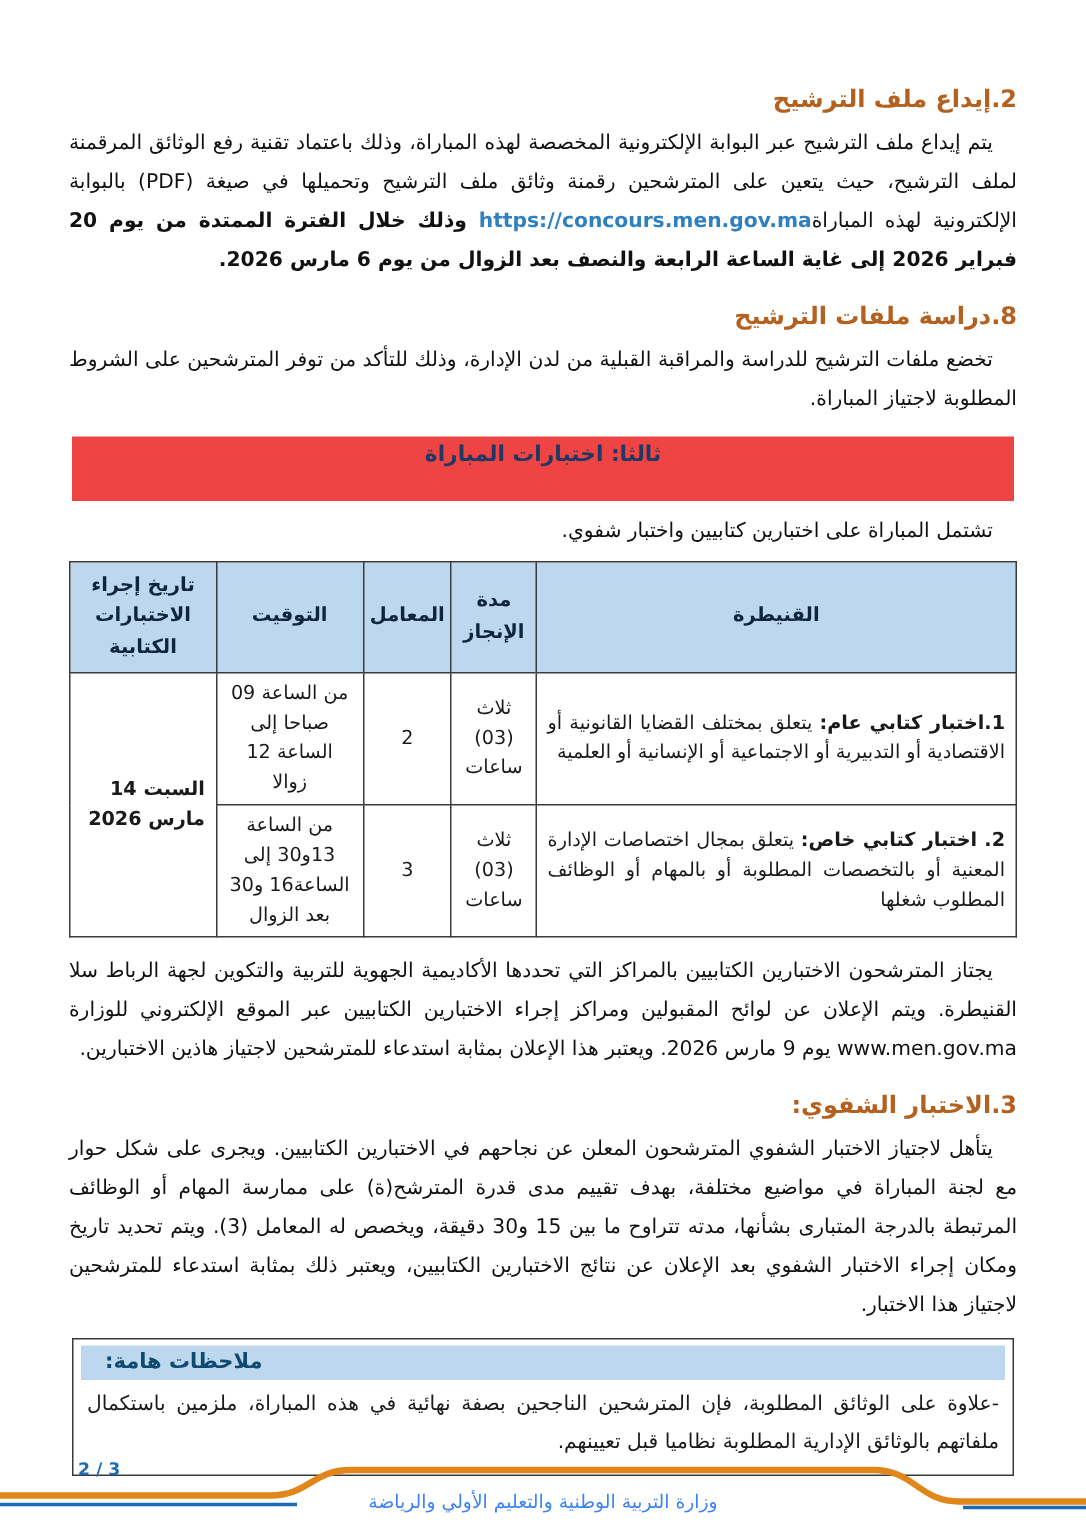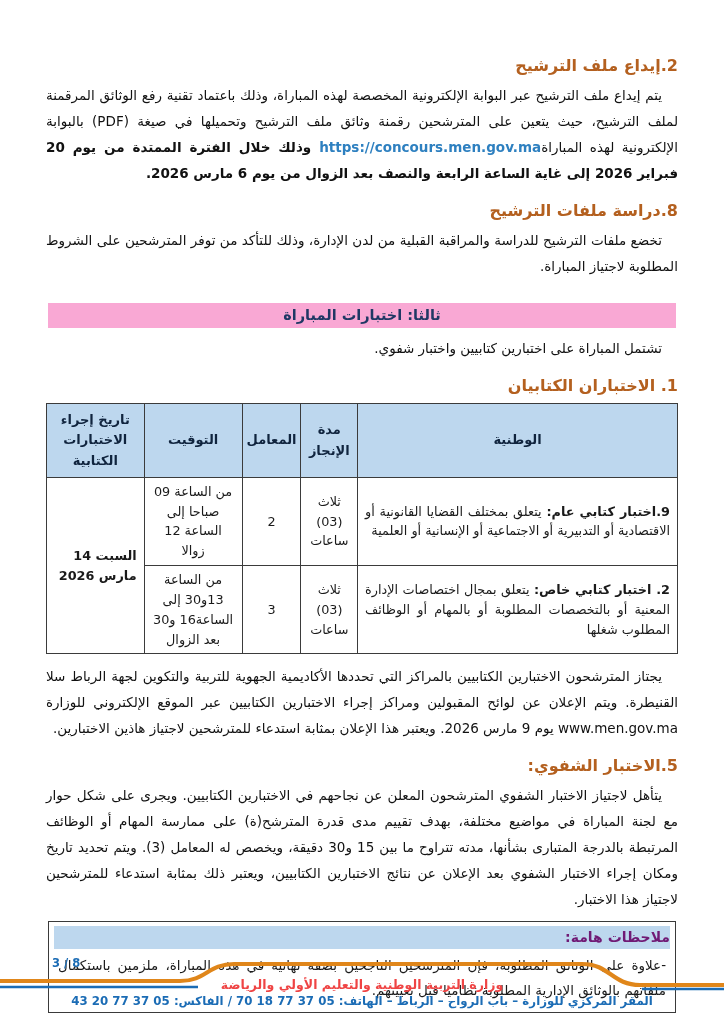--- a/index.html
+++ b/index.html
@@ -35,27 +35,27 @@
   a.url{
     color:#2e80c0;
     font-weight:bold;
     text-decoration:none;
     direction:ltr;
     unicode-bidi:embed;
   }
   .site{ font-weight:normal; }
 
   .banner{
-    background:#f9a8d4;
+    background:#ef4444;
     color:#1f3864;
     font-weight:bold;
     font-size:14.5px;
     text-align:center;
-    padding:4px 0 5px 0;
-    margin:24px 2px 8px 2px;
+    padding:4px 0 23px 0;
+    margin:12px 2px 8px 2px;
   }
 
   table.exams{
     width:100%;
     border-collapse:collapse;
     margin:6px 0 10px 0;
     font-size:12.8px;
     line-height:1.55;
   }
   table.exams th, table.exams td{
@@ -75,25 +75,25 @@
   td.center{ text-align:center; }
   td.date-cell{ font-weight:bold; }
 
   .notes-box{
     border:1.6px solid #3a3a3a;
     margin:8px 2px 0 2px;
     padding:4px 5px 8px 5px;
   }
   .notes-title{
     background:#bdd7ee;
-    color:#701a75;
+    color:#0c4a6e;
     font-weight:bold;
     font-size:14px;
-    text-align:right;
-    padding:3px 0 4px 0;
+    text-align:left;
+    padding:3px 0 4px 16px;
     margin-bottom:4px;
   }
   .notes-box p{
     font-size:13.5px;
     line-height:1.9;
     text-align:justify;
     padding:0 4px;
   }
 
   .footer{
@@ -105,21 +105,21 @@
   .swoosh{ display:block; width:724px; height:34px; margin-bottom:-15px; }
   .page-num{
     position:absolute;
     left:52px; top:-2px;
     color:#1b6cb5;
     font-weight:bold;
     font-size:11.5px;
     direction:ltr;
   }
   .f-line1{
-    color:#ef4444; font-weight:bold; font-size:12.5px; line-height:1.35;
+    color:#3b82f6; font-weight:normal; font-size:12.5px; line-height:1.35;
   }
   .f-line2{
     color:#1b6cb5; font-weight:bold; font-size:11.8px; line-height:1.4;
   }
 </style>
 </head>
 <body>
 
 <div class="page">
   <div class="content">
@@ -127,72 +127,70 @@
     <h2 class="sec">2.إيداع ملف الترشيح</h2>
     <p class="body"><span>يتم إيداع ملف الترشيح عبر البوابة الإلكترونية المخصصة لهذه المباراة، وذلك باعتماد تقنية رفع الوثائق المرقمنة لملف الترشيح، حيث يتعين على المترشحين رقمنة وثائق ملف الترشيح وتحميلها في صيغة (PDF) بالبوابة الإلكترونية لهذه المباراة</span><a class="url" href="#">https://concours.men.gov.ma</a><span class="bold"> وذلك خلال الفترة الممتدة من يوم 20 فبراير 2026 إلى غاية الساعة الرابعة والنصف بعد الزوال من يوم 6 مارس 2026.</span></p>
 
     <h2 class="sec">8.دراسة ملفات الترشيح</h2>
     <p class="body">تخضع ملفات الترشيح للدراسة والمراقبة القبلية من لدن الإدارة، وذلك للتأكد من توفر المترشحين على الشروط المطلوبة لاجتياز المباراة.</p>
 
     <div class="banner">ثالثا: اختبارات المباراة</div>
 
     <p class="body">تشتمل المباراة على اختبارين كتابيين واختبار شفوي.</p>
 
-    <h2 class="sec">1. الاختباران الكتابيان</h2>
 
     <table class="exams">
       <colgroup>
         <col style="width:53%">
         <col style="width:9%">
         <col style="width:6.5%">
         <col style="width:15.8%">
         <col style="width:15.7%">
       </colgroup>
       <thead>
         <tr>
-          <th>الوطنية</th>
+          <th>القنيطرة</th>
           <th>مدة الإنجاز</th>
           <th>المعامل</th>
           <th>التوقيت</th>
           <th>تاريخ إجراء الاختبارات الكتابية</th>
         </tr>
       </thead>
       <tbody>
         <tr>
-          <td class="exam-cell"><span class="bold">9.اختبار كتابي عام:</span><span> يتعلق بمختلف القضايا القانونية أو الاقتصادية أو التدبيرية أو الاجتماعية أو الإنسانية أو العلمية</span></td>
+          <td class="exam-cell"><span class="bold">1.اختبار كتابي عام:</span><span> يتعلق بمختلف القضايا القانونية أو الاقتصادية أو التدبيرية أو الاجتماعية أو الإنسانية أو العلمية</span></td>
           <td class="center">ثلاث (03) ساعات</td>
           <td class="center">2</td>
           <td class="center">من الساعة 09 صباحا إلى الساعة 12 زوالا</td>
           <td class="date-cell" rowspan="2">السبت 14 مارس 2026</td>
         </tr>
         <tr>
           <td class="exam-cell"><span class="bold">2. اختبار كتابي خاص:</span><span> يتعلق بمجال اختصاصات الإدارة المعنية أو بالتخصصات المطلوبة أو بالمهام أو الوظائف المطلوب شغلها</span></td>
           <td class="center">ثلاث (03) ساعات</td>
           <td class="center">3</td>
           <td class="center">من الساعة 13و30 إلى الساعة16 و30 بعد الزوال</td>
         </tr>
       </tbody>
     </table>
 
     <p class="body"><span>يجتاز المترشحون الاختبارين الكتابيين بالمراكز التي تحددها الأكاديمية الجهوية للتربية والتكوين لجهة الرباط سلا القنيطرة. ويتم الإعلان عن لوائح المقبولين ومراكز إجراء الاختبارين الكتابيين عبر الموقع الإلكتروني للوزارة </span><span class="site">www.men.gov.ma</span><span> يوم 9 مارس 2026. ويعتبر هذا الإعلان بمثابة استدعاء للمترشحين لاجتياز هاذين الاختبارين.</span></p>
 
-    <h2 class="sec">5.الاختبار الشفوي:</h2>
+    <h2 class="sec">3.الاختبار الشفوي:</h2>
     <p class="body">يتأهل لاجتياز الاختبار الشفوي المترشحون المعلن عن نجاحهم في الاختبارين الكتابيين. ويجرى على شكل حوار مع لجنة المباراة في مواضيع مختلفة، بهدف تقييم مدى قدرة المترشح(ة) على ممارسة المهام أو الوظائف المرتبطة بالدرجة المتبارى بشأنها، مدته تتراوح ما بين 15 و30 دقيقة، ويخصص له المعامل (3). ويتم تحديد تاريخ ومكان إجراء الاختبار الشفوي بعد الإعلان عن نتائج الاختبارين الكتابيين، ويعتبر ذلك بمثابة استدعاء للمترشحين لاجتياز هذا الاختبار.</p>
 
     <div class="notes-box">
       <div class="notes-title">ملاحظات هامة:</div>
       <p>-علاوة على الوثائق المطلوبة، فإن المترشحين الناجحين بصفة نهائية في هذه المباراة، ملزمين باستكمال ملفاتهم بالوثائق الإدارية المطلوبة نظاميا قبل تعيينهم.</p>
 
     </div>
 
   </div>
 
   <div class="footer">
-    <span class="page-num">3 / 8</span>
+    <span class="page-num">2 / 3</span>
     <svg class="swoosh" viewBox="0 0 724 34" xmlns="http://www.w3.org/2000/svg">
       <path d="M0,29 H198" fill="none" stroke="#1b6cb5" stroke-width="2.4"></path>
       <path d="M642,31 H724" fill="none" stroke="#1b6cb5" stroke-width="2.4"></path>
       <path d="M0,23 H180 C206,23 208,6 234,6 H582 C610,6 612,27 640,27 H724" fill="none" stroke="#e0861a" stroke-width="4.2"></path>
     </svg>
     <div class="f-line1">وزارة التربية الوطنية والتعليم الأولي والرياضة</div>
-    <div class="f-line2">المقر المركزي للوزارة – باب الرواح – الرباط – الهاتف: 05 37 77 18 70 / الفاكس: 05 37 77 20 43</div>
   </div>
 </div>
 
 </body></html>

